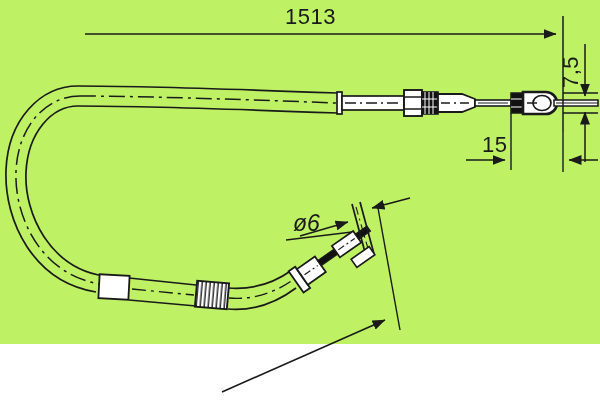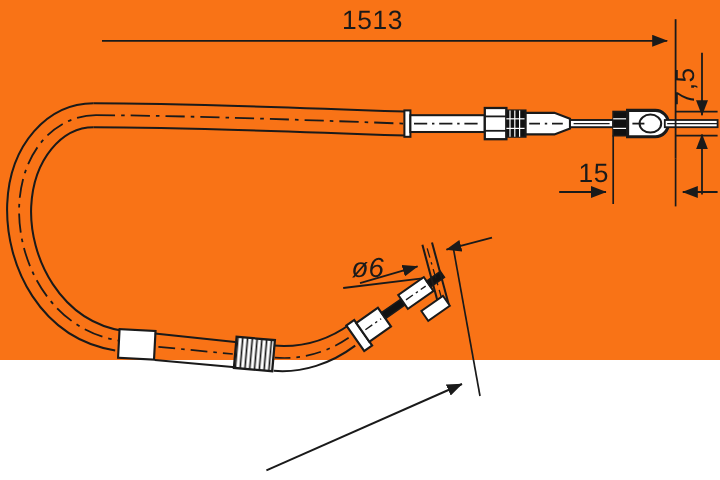--- a/index.html
+++ b/index.html
@@ -1,18 +1,18 @@
 <!DOCTYPE html>
 <html><head>
 <meta charset="utf-8">
 <style>
   html,body{margin:0;padding:0;background:#ffffff;}
   body{width:600px;height:400px;overflow:hidden;
        font-family:"Liberation Sans","DejaVu Sans",sans-serif;}
-  #stage{position:relative;width:600px;height:300px;background:#f97316;}
+  #stage{position:relative;width:600px;height:344px;background:#bef264;}
   svg#dwg{position:absolute;left:0;top:0;width:600px;height:400px;display:block;}
   .dimtext{font-family:"Liberation Sans","DejaVu Sans",sans-serif;
            font-size:22px;fill:#1a1a1a;letter-spacing:.5px;}
   .dia{font-family:"Liberation Sans","DejaVu Sans",sans-serif;
            font-size:23px;fill:#1a1a1a;font-style:italic;}
 </style>
 </head>
 <body>
 
 <div id="stage">

